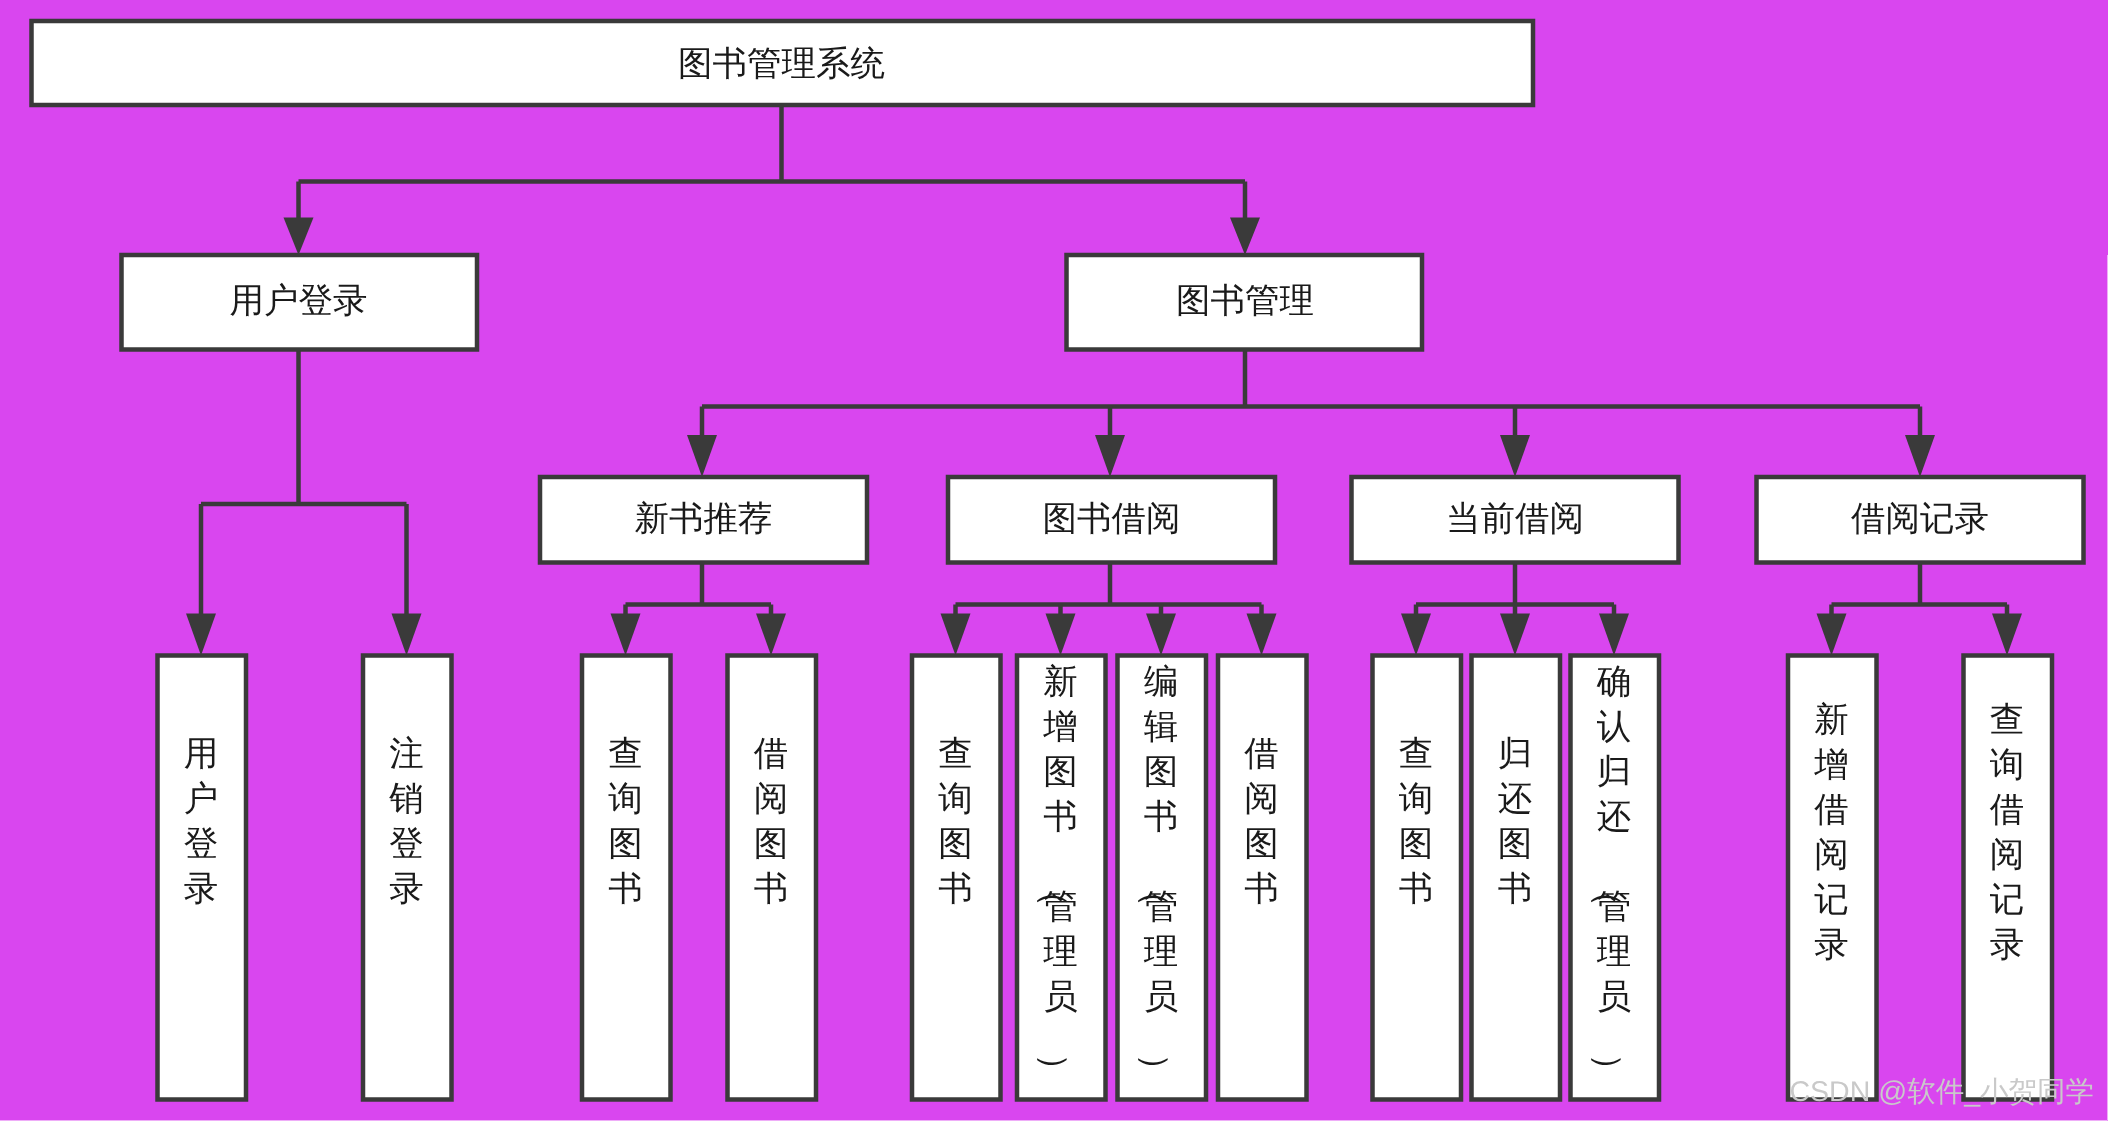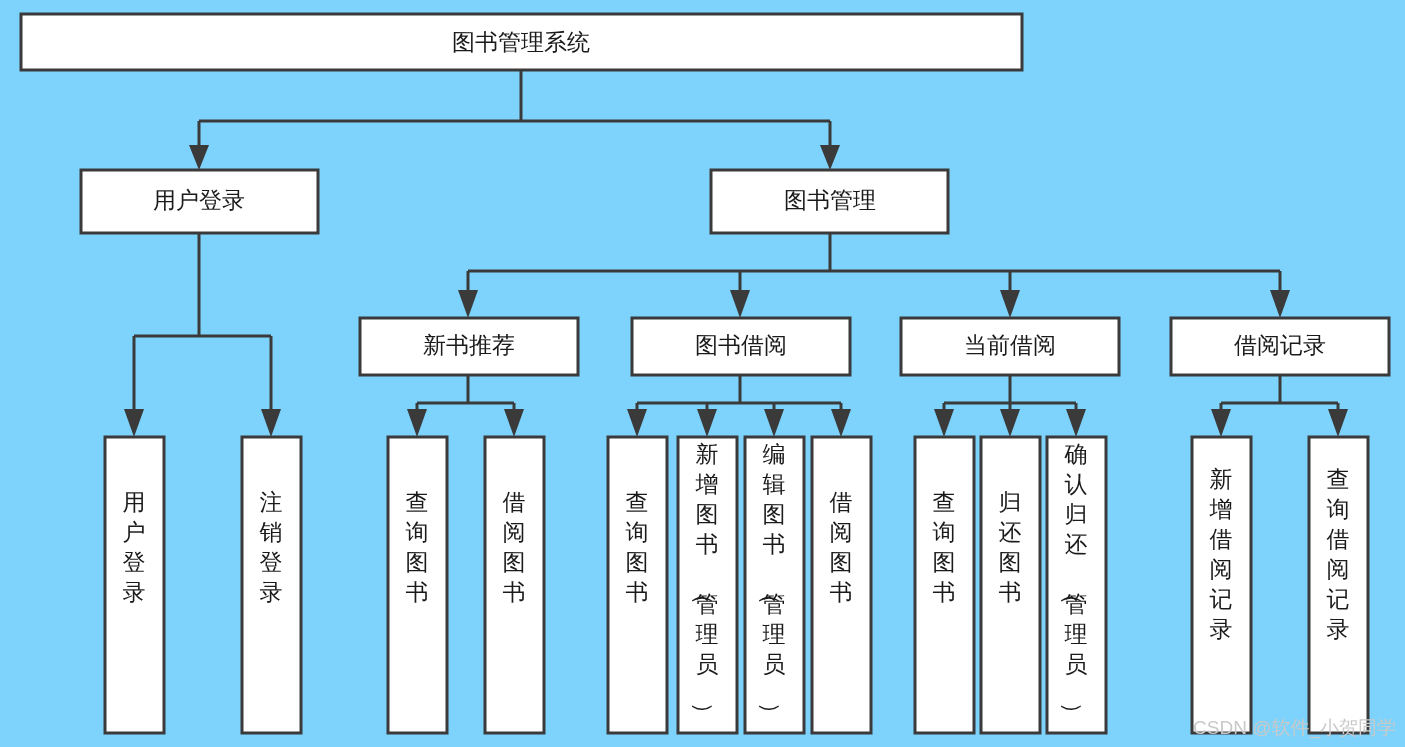--- a/index.html
+++ b/index.html
@@ -8,21 +8,21 @@
     padding: 0;
     background: #ffffff;
   }
   body {
     font-family: "Liberation Sans", "DejaVu Sans", sans-serif;
   }
   #diagram-root {
     position: relative;
     width: 1405px;
     height: 747px;
-    background: #7dd3fc;
+    background: #d946ef;
     overflow: hidden;
   }
   svg#tree-svg {
     position: absolute;
     left: 0;
     top: 0;
     width: 1405px;
     height: 747px;
     display: block;
   }

